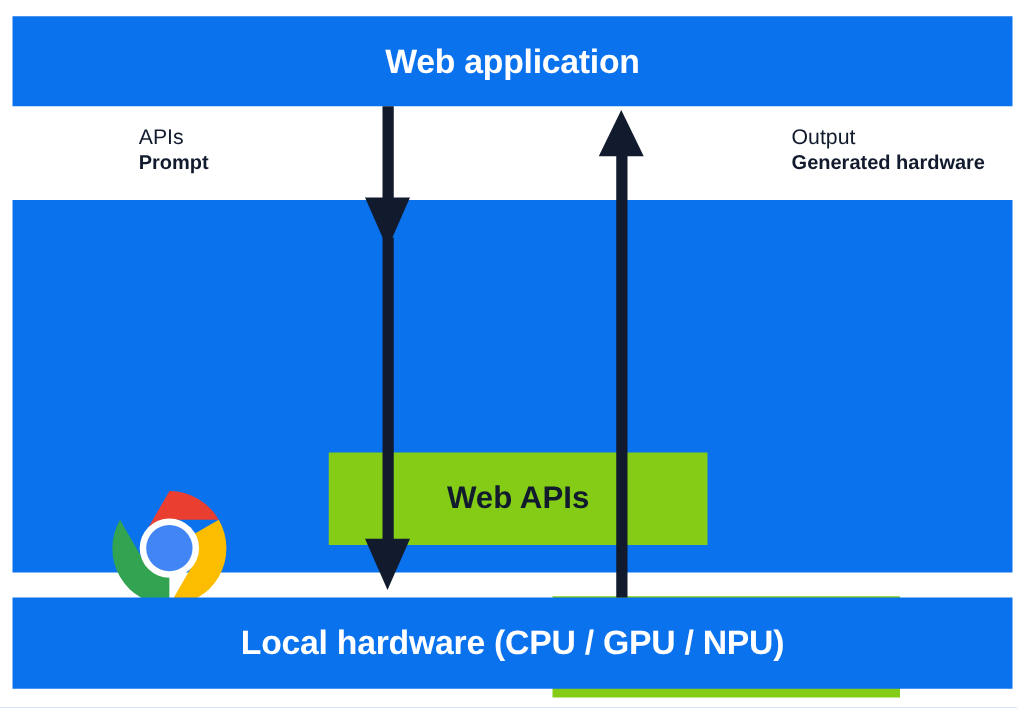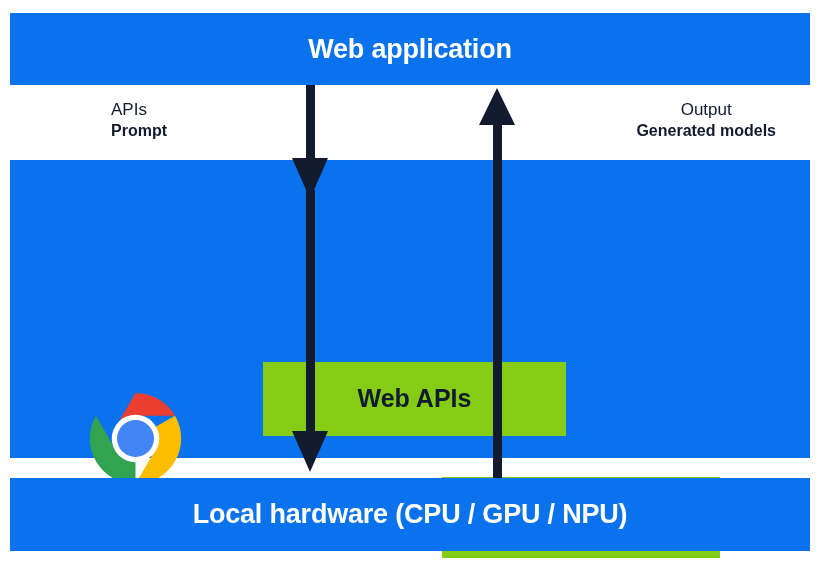--- a/index.html
+++ b/index.html
@@ -69,23 +69,23 @@
     font-size: 16px;
     font-weight: bold;
     display: block;
   }
   #flow-input {
     left: 111px;
     top: 100px;
     text-align: left;
   }
   #flow-output {
-    right: 44px;
+    right: 32px;
     top: 100px;
-    text-align: center;
+    text-align: left;
   }
 
   
   .arrow-shaft {
     position: absolute;
     background: #121b2e;
   }
   .arrow-head {
     position: absolute;
     width: 0;
@@ -169,21 +169,21 @@
   <div class="bar" id="bar-web-application">
     <span class="bar-label">Web application</span>
   </div>
 
   <div class="flow-label" id="flow-input">
     <span class="kind">APIs</span>
     <span class="value">Prompt</span>
   </div>
   <div class="flow-label" id="flow-output">
     <span class="kind">Output</span>
-    <span class="value">Generated models</span>
+    <span class="value">Generated hardware</span>
   </div>
 
   <div class="bar" id="bar-browser">
 
     <div id="chrome-logo">
       <svg viewBox="0 0 100 100" width="95" height="95" aria-hidden="true">
 
         <path d="M50 2 A48 48 0 0 1 91.6 26 L50 26 A24 24 0 0 0 29.2 38 Z" fill="#ea3e30"></path>
 
         <path d="M91.6 26 A48 48 0 0 1 50 98 L70.8 62 A24 24 0 0 0 70.8 38 Z" fill="#fcbd00"></path>

